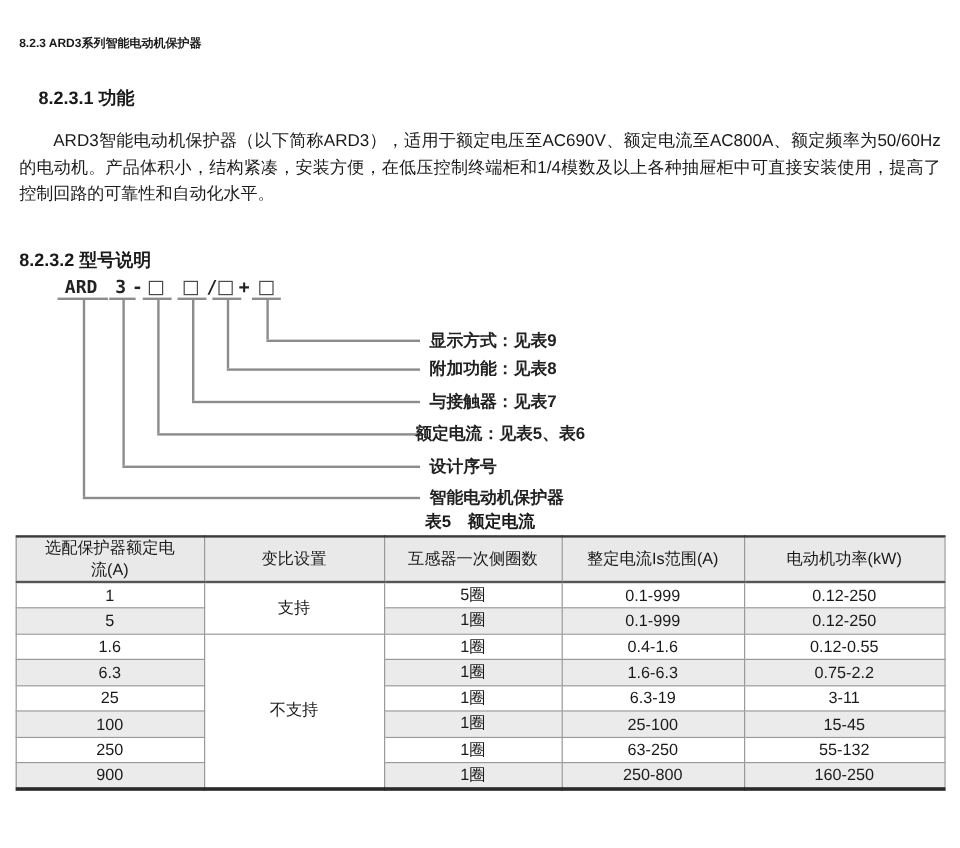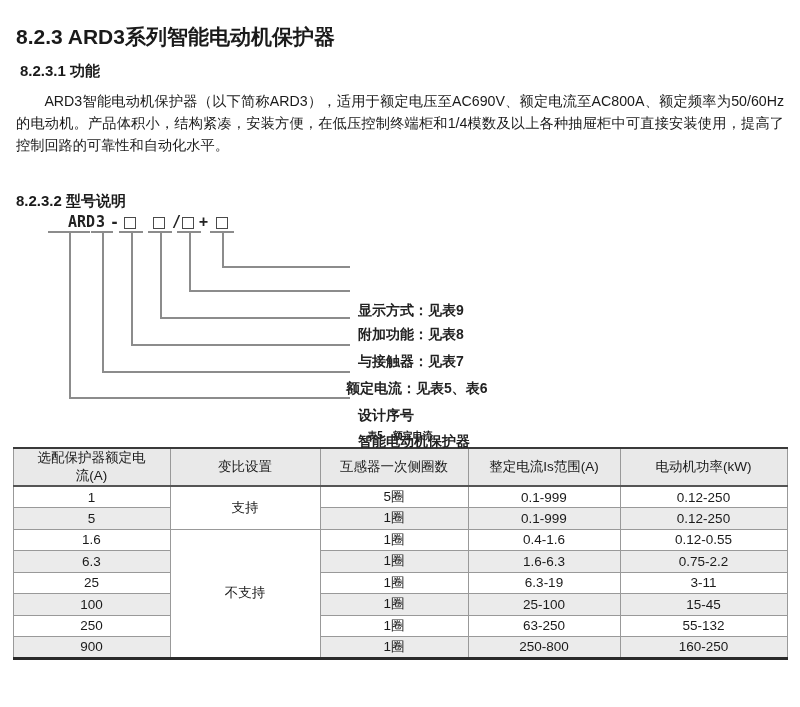--- a/index.html
+++ b/index.html
@@ -8,36 +8,36 @@
     --line:#8c8c8c;
     --border-dark:#3a3a3a;
     --border-mid:#999999;
     --text:#1a1a1a;
   }
   *{box-sizing:border-box;}
   html,body{margin:0;padding:0;background:#ffffff;}
   body{font-family:"Liberation Sans","DejaVu Sans",sans-serif;color:var(--text);}
   .page{position:relative;width:800px;height:707px;background:#fff;overflow:hidden;}
 
-  .h1{margin:0;padding:28px 0 0 16px;font-size:21px;font-weight:bold;line-height:17px;}
-  .h2{margin:4px;padding:13px 0 0 16px;font-size:15px;font-weight:bold;line-height:17px;}
+  .h1{margin:0;padding:28px 0 0 16px;font-size:10px;font-weight:bold;line-height:17px;}
+  .h2{margin:16px;padding:13px 0 0 16px;font-size:15px;font-weight:bold;line-height:17px;}
   .h3{margin:0;padding:36px 0 0 16px;font-size:15px;font-weight:bold;line-height:17px;}
   .para{margin:11px 16px 0 16px;font-size:14.2px;line-height:22px;text-align:justify;text-indent:2em;}
   .para + .para{margin-top:0;}
 
   .diagram{position:relative;margin-top:6px;height:195px;width:800px;}
   .diagram .sym{position:absolute;top:0;font-family:"DejaVu Sans Mono","Liberation Mono",monospace;
     font-size:15px;font-weight:bold;line-height:15px;color:#222;}
   .diagram .pbox{position:absolute;top:2px;width:12px;height:12px;border:1.5px solid #4a4a4a;background:#fff;}
   .diagram .ubar{position:absolute;height:2px;background:var(--line);}
   .diagram .vline{position:absolute;width:1.5px;background:var(--line);}
   .diagram .hline{position:absolute;height:1.5px;background:var(--line);}
-  .diagram .dlabel{position:absolute;font-size:14px;font-weight:600;line-height:20px;white-space:nowrap;color:#222;margin-top:44px;}
+  .diagram .dlabel{position:absolute;font-size:14px;font-weight:600;line-height:20px;white-space:nowrap;color:#222;}
 
-  .tbl-caption{margin-top:18px;text-align:center;font-size:10px;font-weight:600;line-height:15px;}
+  .tbl-caption{margin-top:0;text-align:center;font-size:14px;font-weight:600;line-height:15px;}
   table.ratings{border-collapse:collapse;width:774px;margin:4px auto 0 auto;table-layout:fixed;
     border-top:2px solid var(--border-dark);border-bottom:3px solid #2a2a2a;
     border-left:1px solid var(--border-mid);border-right:1px solid var(--border-mid);}
   table.ratings th{background:var(--header-bg);height:24px;font-weight:normal;font-size:13.5px;
     border:1px solid var(--border-mid);border-bottom:2px solid #555;padding:0 18px;}
   table.ratings td{height:21.5px;text-align:center;font-size:13.5px;
     border:1px solid var(--border-mid);padding:0 2px;background:#fff;}
   table.ratings tr.stripe td{background:var(--stripe-bg);}
   table.ratings td.ratio-cell{background:#fff;}
   col.c1{width:157px;} col.c2{width:150px;} col.c3{width:148px;} col.c4{width:152px;} col.c5{width:167px;}
@@ -45,21 +45,21 @@
 </head>
 <body>
 
 <div class="page">
   <h1 class="h1">8.2.3 ARD3系列智能电动机保护器</h1>
   <h2 class="h2">8.2.3.1 功能</h2>
   <p class="para">ARD3智能电动机保护器（以下简称ARD3），适用于额定电压至AC690V、额定电流至AC800A、额定频率为50/60Hz的电动机。产品体积小，结构紧凑，安装方便，在低压控制终端柜和1/4模数及以上各种抽屉柜中可直接安装使用，提高了控制回路的可靠性和自动化水平。</p>
   <h2 class="h3">8.2.3.2 型号说明</h2>
 
   <div class="diagram" id="diagram">
-      <div class="sym" style="left: 68px;">ARD</div>
+      <div class="sym" style="left: 54px;">ARD</div>
       <div class="sym" style="left: 96px;">3</div>
       <div class="sym" style="left: 110px;">-</div>
       <div class="pbox" style="left: 124px;"></div>
       <div class="pbox" style="left: 153px;"></div>
       <div class="sym" style="left: 172px;">/</div>
       <div class="pbox" style="left: 182px;"></div>
       <div class="sym" style="left: 199px;">+</div>
       <div class="pbox" style="left: 216px;"></div>
       <div class="ubar" style="left: 48px; top: 16px; width: 42px;"></div>
       <div class="ubar" style="left: 91px; top: 16px; width: 22px;"></div>

